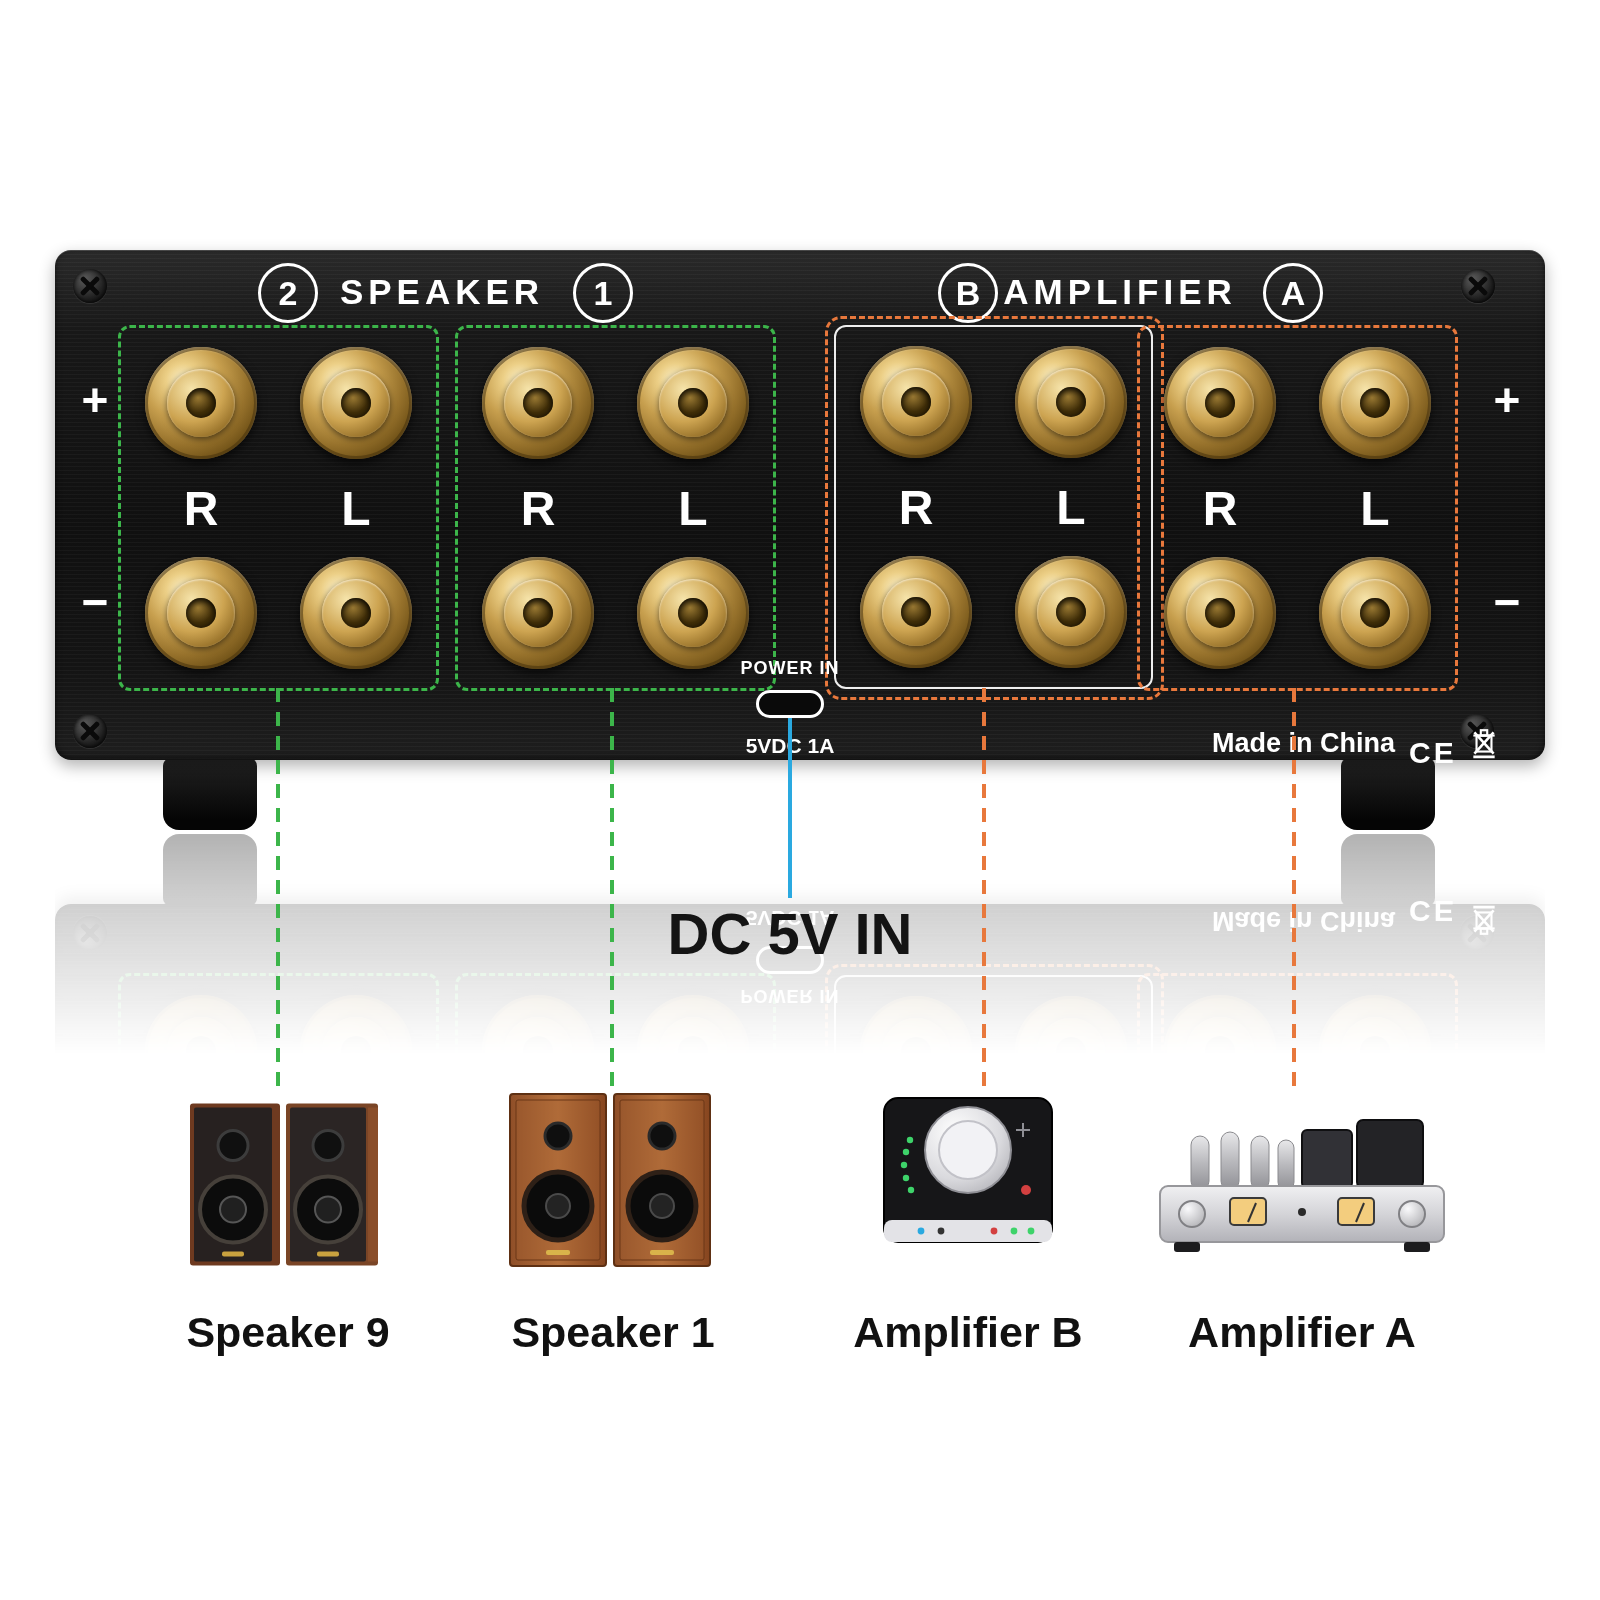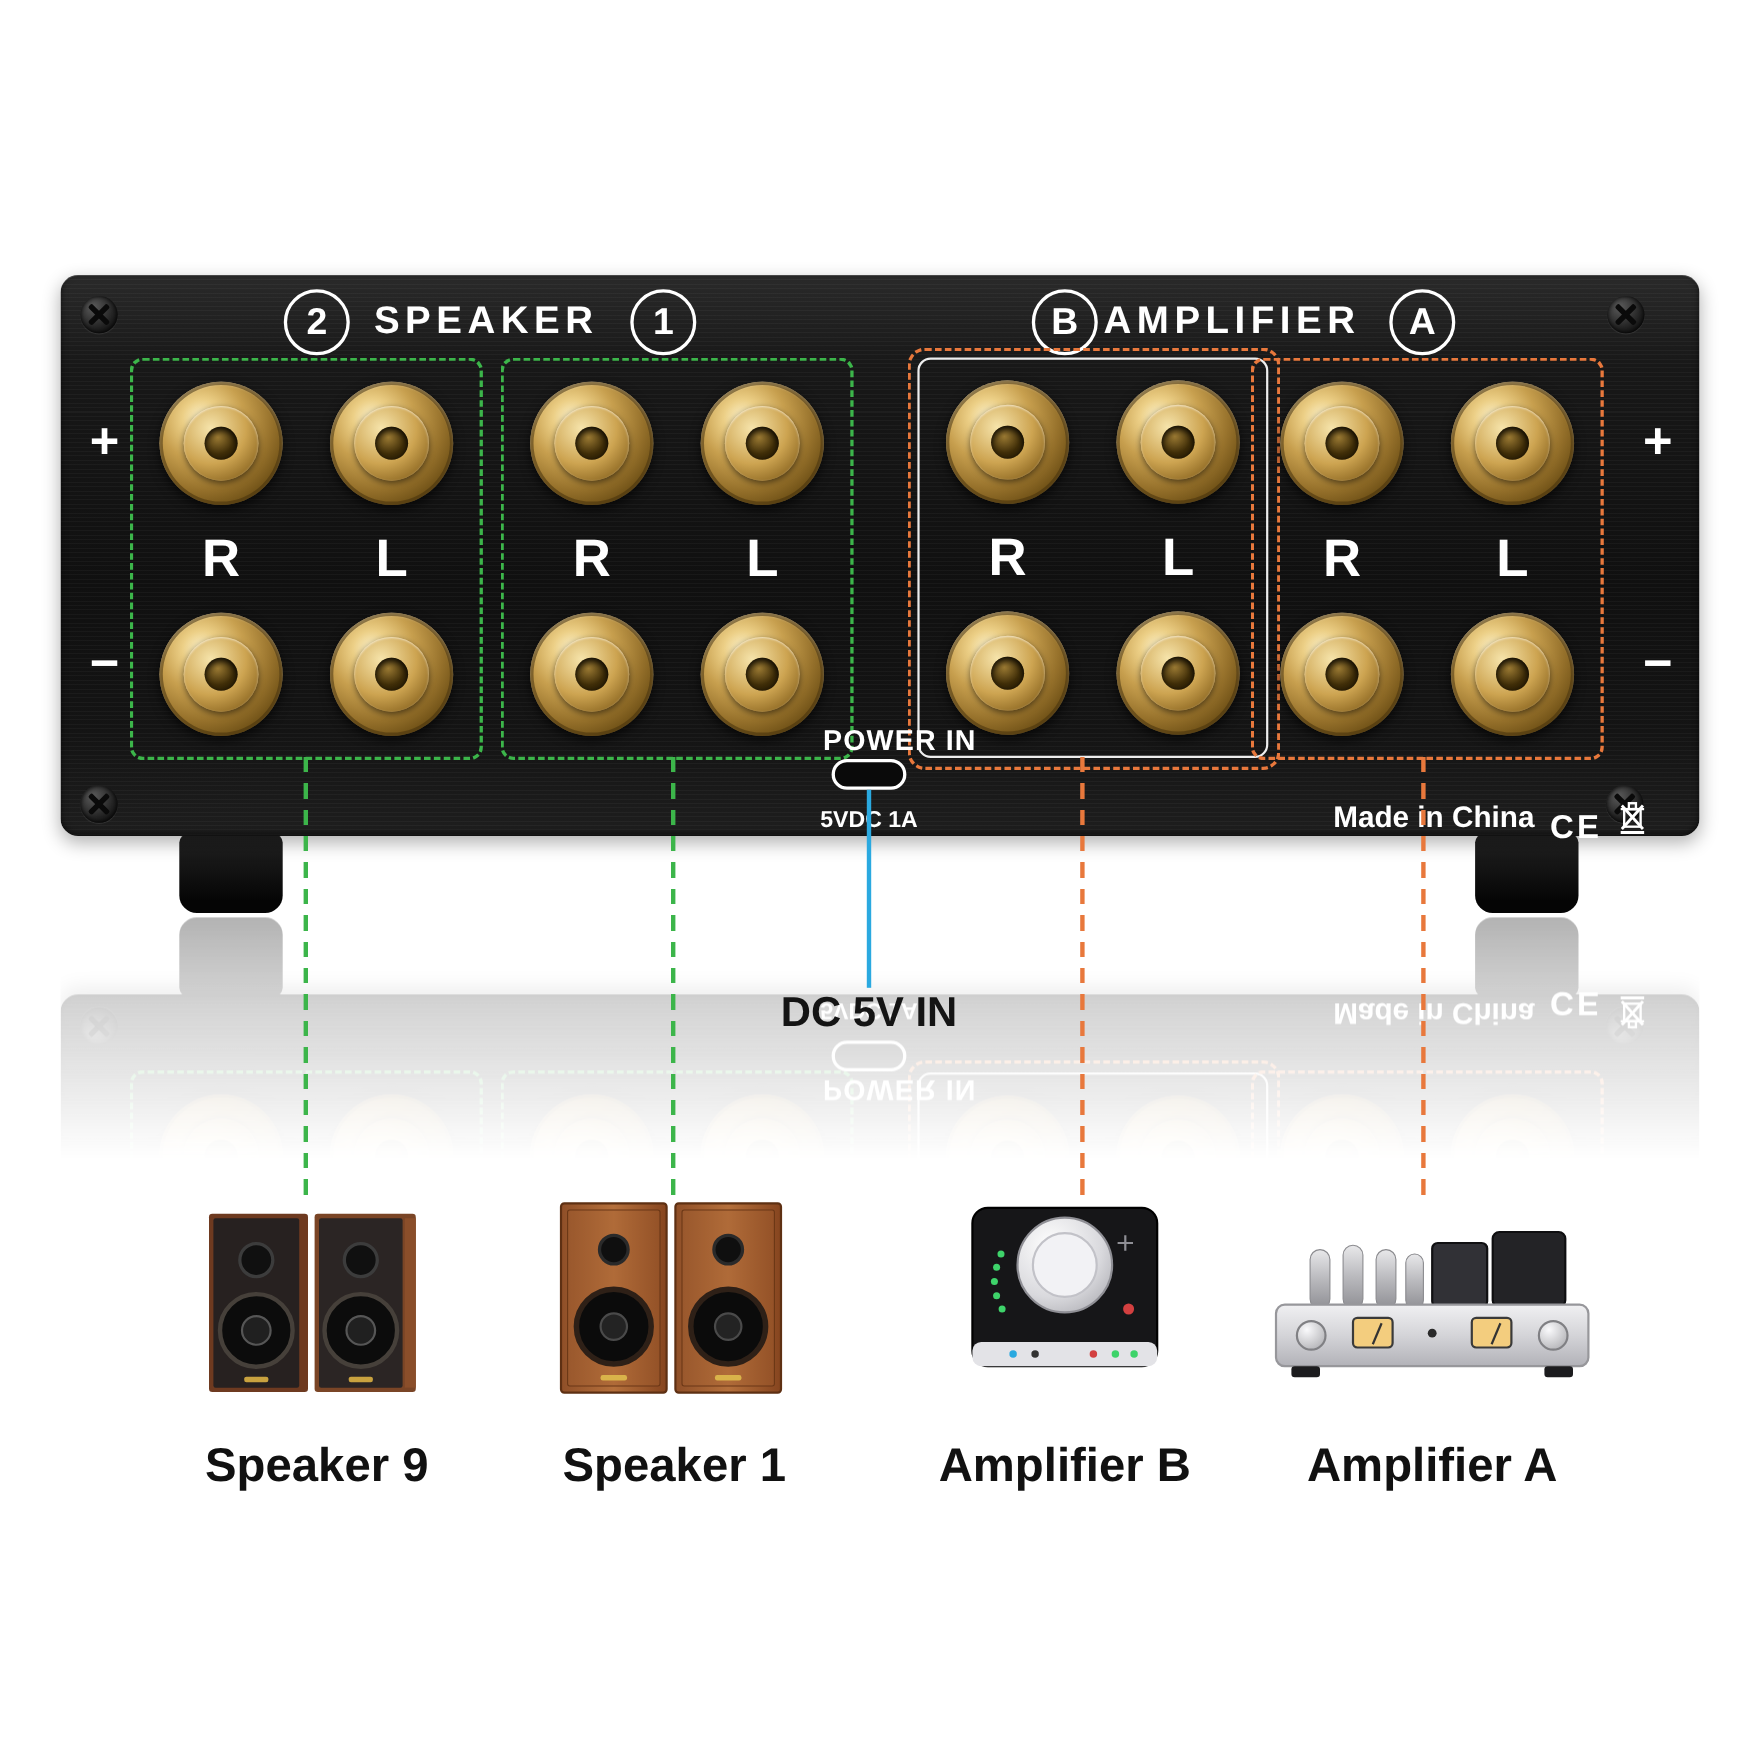--- a/index.html
+++ b/index.html
@@ -51,40 +51,40 @@
   .post::before { content:""; position:absolute; inset:22px; border-radius:50%;
     background:radial-gradient(circle at 36% 30%, #f6e4ab, #cda451 50%, #8a6520 85%);
     box-shadow: 0 2px 6px rgba(0,0,0,0.55), inset 0 1px 2px rgba(255,255,255,0.6); }
   .post::after { content:""; position:absolute; inset:41px; border-radius:50%;
     background:radial-gradient(circle at 40% 32%, #9b7a33, #402e08 55%, #181002);
     box-shadow: inset 0 3px 6px rgba(0,0,0,0.85); }
 
   .ch { position:absolute; top:180px; transform:translate(-50%,-50%); color:#fff;
     font-size:48px; font-weight:bold; }
 
-  .powerin { position:absolute; left:763px; top:408px; transform:translateX(-50%);
-    color:#fff; font-size:26px; font-weight:bold; letter-spacing:1px; white-space:nowrap; }
+  .powerin { position:absolute; left:735px; top:408px; transform:translateX(-50%);
+    color:#fff; font-size:18px; font-weight:bold; letter-spacing:1px; white-space:nowrap; }
   .usbc { position:absolute; left:701px; top:440px; width:62px; height:22px;
     border:3px solid #fff; border-radius:14px; background:#0a0a0a; }
   .rating { position:absolute; left:735px; top:484px; transform:translateX(-50%);
     color:#fff; font-size:21px; font-weight:bold; white-space:nowrap; }
 
   .madein { position:absolute; left:1157px; top:466px; display:flex; align-items:center; gap:14px; color:#fff; }
   .madein .mtext { font-size:27px; font-weight:bold; white-space:nowrap; }
   .madein .ce { font-size:30px; font-weight:bold; letter-spacing:3px;margin-top:20px; }
   .weee { width:26px; height:32px; }
 
   
   .leader { position:absolute; width:4px; z-index:5; }
   .green-line { background:repeating-linear-gradient(to bottom, var(--speaker-accent,#3cb54a) 0 14px, transparent 14px 24px); }
   .orange-line { background:repeating-linear-gradient(to bottom, var(--amplifier-accent,#e8783c) 0 14px, transparent 14px 24px); }
   .blue-line { background:var(--power-accent, #2aa9e0); }
 
   .callout { position:absolute; left:790px; top:898px; transform:translateX(-50%);
-    text-align:right; color:#141414; font-size:38px; font-weight:bold; line-height:1.25; z-index:6; white-space:nowrap; }
+    text-align:right; color:#141414; font-size:58px; font-weight:bold; line-height:1.25; z-index:6; white-space:nowrap; }
 
   .prod { position:absolute; z-index:2; }
   .prod svg { width:100%; height:100%; display:block; }
   .prod-label { position:absolute; top:1308px; transform:translateX(-50%); color:#111;
     font-size:43px; font-weight:bold; white-space:nowrap; }
 </style>
 </head>
 <body>
 
 <div class="stage">

